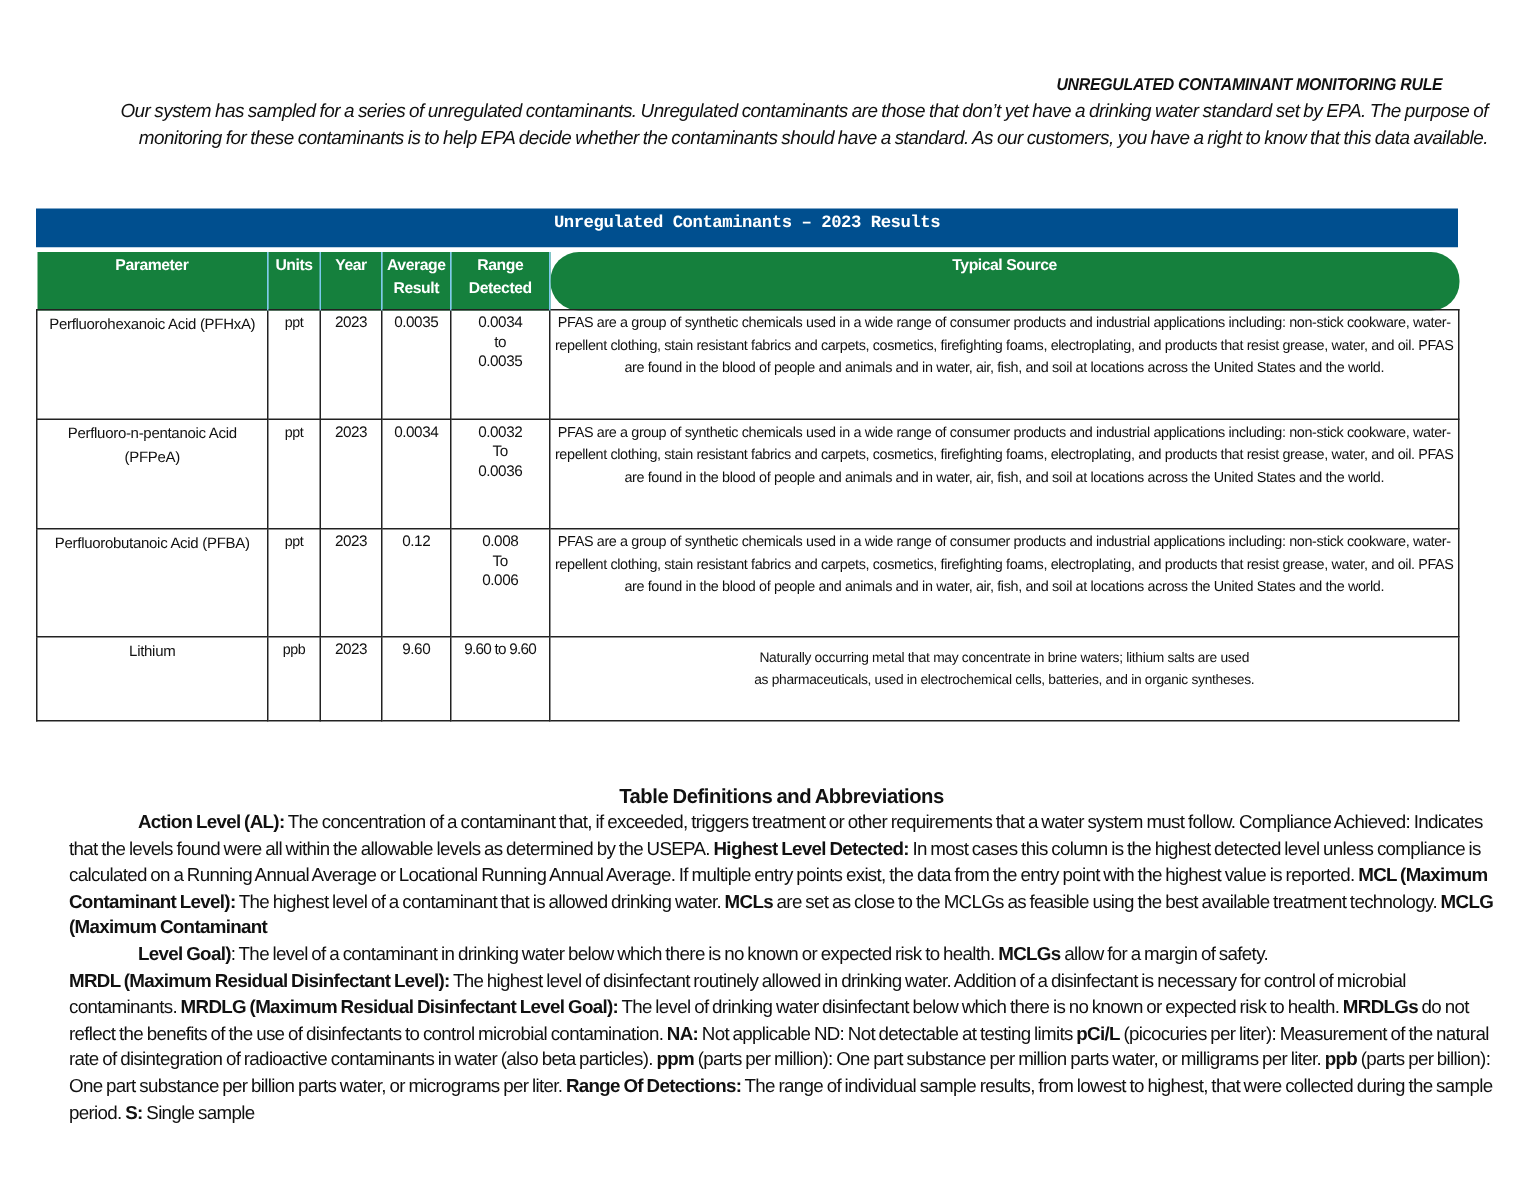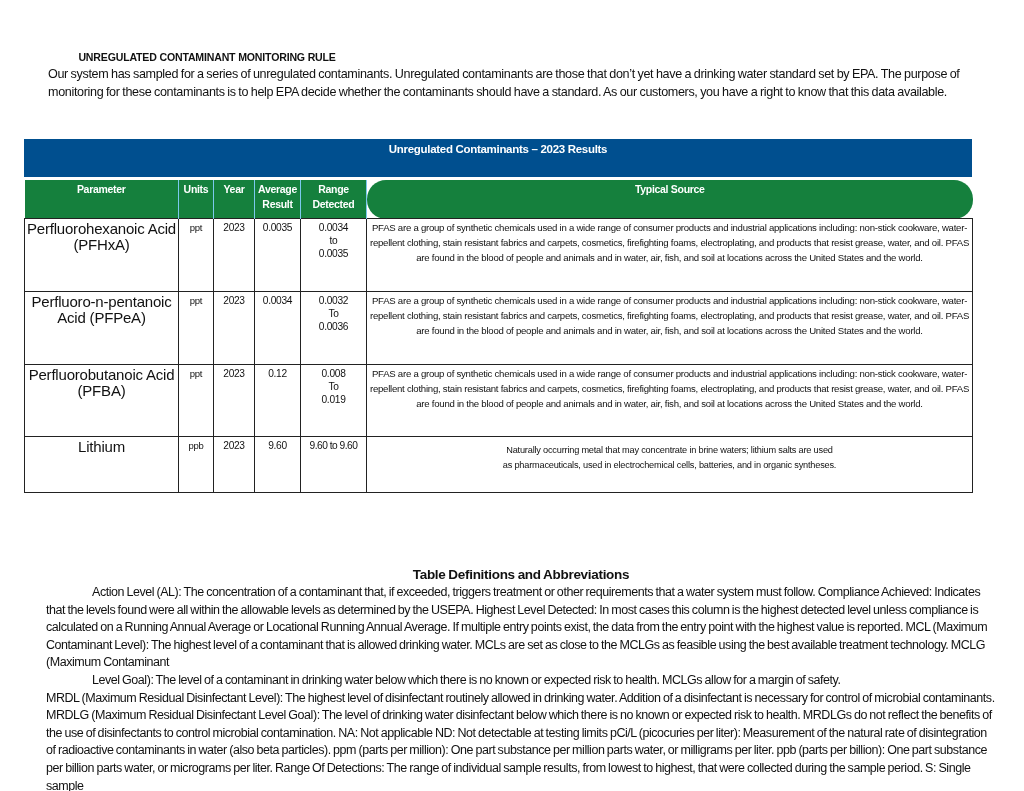--- a/index.html
+++ b/index.html
@@ -13,21 +13,22 @@
       position: relative;
       overflow: hidden;
       font-family: "Liberation Sans Narrow", "Liberation Sans", sans-serif;
       color: #111;
     }
     .intro {
       position: absolute;
       left: 40px;
       top: 49px;
       width: 960px;
-      text-align: left;
+      text-align: right;
+      font-style: italic;
     }
     .intro-title {
       font-family: "Liberation Sans", sans-serif;
       font-weight: bold;
       font-size: 11.5px;
       letter-spacing: -0.2px;
       line-height: 17px;
       transform: scaleX(0.92);
     }
     .intro-body {
@@ -40,23 +41,23 @@
     }
 
     .table-wrap {
       position: absolute;
       left: 24px;
       top: 139px;
       width: 948px;
     }
     .title-band {
       background: #004f8f;
-      height: 38px;
+      height: 26px;
       color: #fff;
-      font-family: Liberation Sans, sans-serif;
+      font-family: Liberation Mono, monospace;
       font-weight: bold;
       font-size: 11.5px;
       text-align: center;
       line-height: 20px;
       letter-spacing: -0.3px;
     }
     .gap-band {
       height: 3px;
       background: #ffffff;
     }
@@ -83,21 +84,21 @@
     table.results th:first-child { border-left: none; }
     table.results th:last-child { border-right: none; border-radius: 19px; }
     table.results td {
       border: 1.5px solid #222;
       vertical-align: top;
       text-align: center;
       padding: 2px 1px;
       font-family: "Liberation Sans", sans-serif;
     }
     td.param {
-      font-size: 15px;
+      font-size: 10px;
       line-height: 16px;
       letter-spacing: -0.2px;
       padding-top: 3px;
     }
     td.small {
       font-size: 10.2px;
       line-height: 13px;
       letter-spacing: -0.3px;
       padding-top: 3px;
     }
@@ -132,23 +133,22 @@
       word-spacing: -0.6px;
       color: #111;
     }
     .defs-title {
       text-align: center;
       font-weight: bold;
       font-size: 13.5px;
       line-height: 19px;
       letter-spacing: -0.3px;
       margin-bottom: 0;
-      margin-top: 44px;
-    }
-    .defs-body b { font-weight: normal; }
+    }
+    .defs-body b { font-weight: bold; }
     .indent { display: inline-block; width: 46px; }
   </style>
 </head>
 <body>
 
 <div class="intro">
   <div class="intro-title">UNREGULATED CONTAMINANT MONITORING RULE</div>
   <div class="intro-body">Our system has sampled for a series of unregulated contaminants.  Unregulated contaminants are those that don’t yet have a drinking water standard set by EPA.  The purpose of monitoring for these contaminants is to help EPA decide whether the contaminants should have a standard.  As our customers, you have a right to know that this data available.</div>
 </div>
 
@@ -200,21 +200,21 @@
         <td class="source">PFAS are a group of synthetic chemicals used in a wide range of consumer products and industrial applications including: non-stick cookware, water-repellent clothing, stain resistant fabrics and carpets, cosmetics, firefighting foams, electroplating, and products that resist grease, water, and oil. PFAS are found in the blood of people and animals and in water, air, fish, and soil at locations across the United States and the world.</td>
       </tr>
       <tr class="r3">
         <td class="param">Perfluorobutanoic Acid (PFBA)</td>
         <td class="small units">ppt</td>
         <td class="small">2023</td>
         <td class="small">0.12</td>
         <td class="small">
           <span>0.008</span><br>
           <span>To</span><br>
-          <span>0.019</span>
+          <span>0.006</span>
         </td>
         <td class="source">PFAS are a group of synthetic chemicals used in a wide range of consumer products and industrial applications including: non-stick cookware, water-repellent clothing, stain resistant fabrics and carpets, cosmetics, firefighting foams, electroplating, and products that resist grease, water, and oil. PFAS are found in the blood of people and animals and in water, air, fish, and soil at locations across the United States and the world.</td>
       </tr>
       <tr class="r4">
         <td class="param">Lithium</td>
         <td class="small units">ppb</td>
         <td class="small">2023</td>
         <td class="small">9.60</td>
         <td class="small" style="white-space:nowrap;letter-spacing:-0.5px;margin-top:24px;">
           <span>9.60 to 9.60</span>

